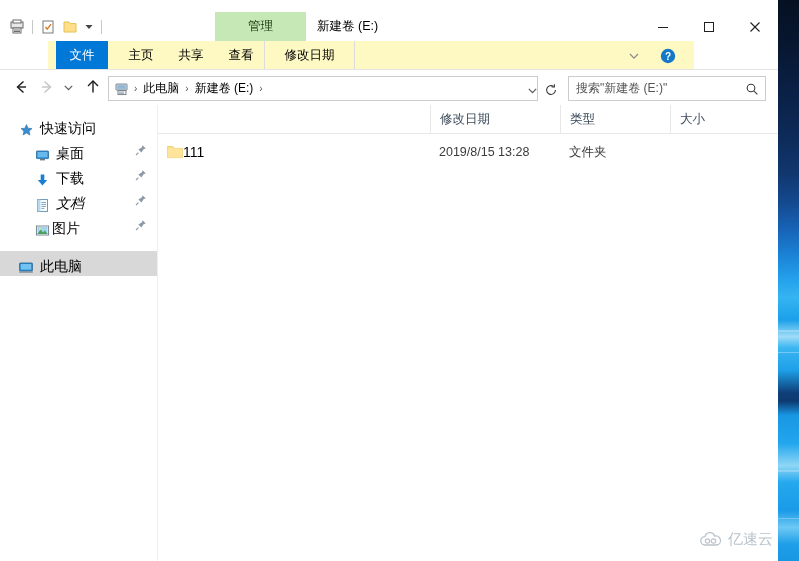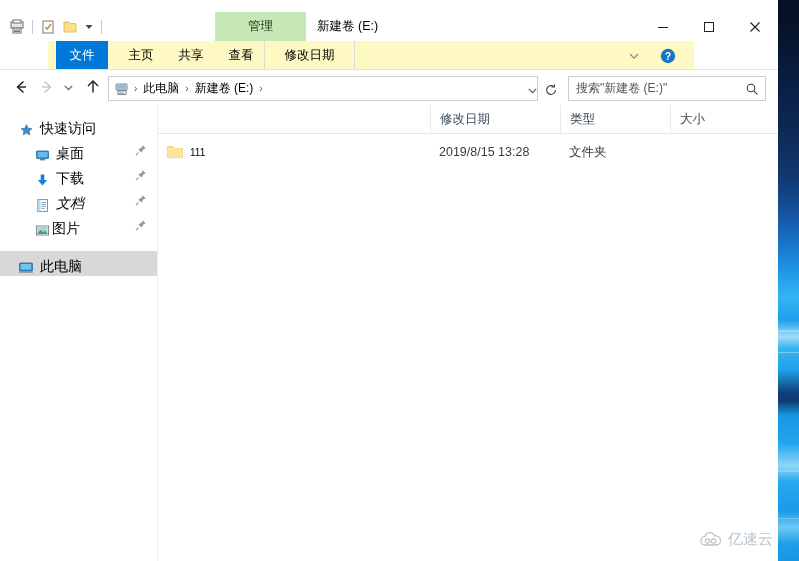--- a/index.html
+++ b/index.html
@@ -354,22 +354,21 @@
     height: 26px;
     display: flex;
     align-items: center;
     cursor: default;
   }
   .filerow .fname {
     position: absolute;
     left: 9px;
     display: flex;
     align-items: center;
-    gap: 7px;
-    font-size: 10px;
+    font-size: 14px;
     color: #000000;
   }
   .filerow .fdate {
     position: absolute;
     font-size: 12.5px;
     color: #3b3b3b;
     white-space: nowrap;
   }
   .filerow .ftype {
     position: absolute;

